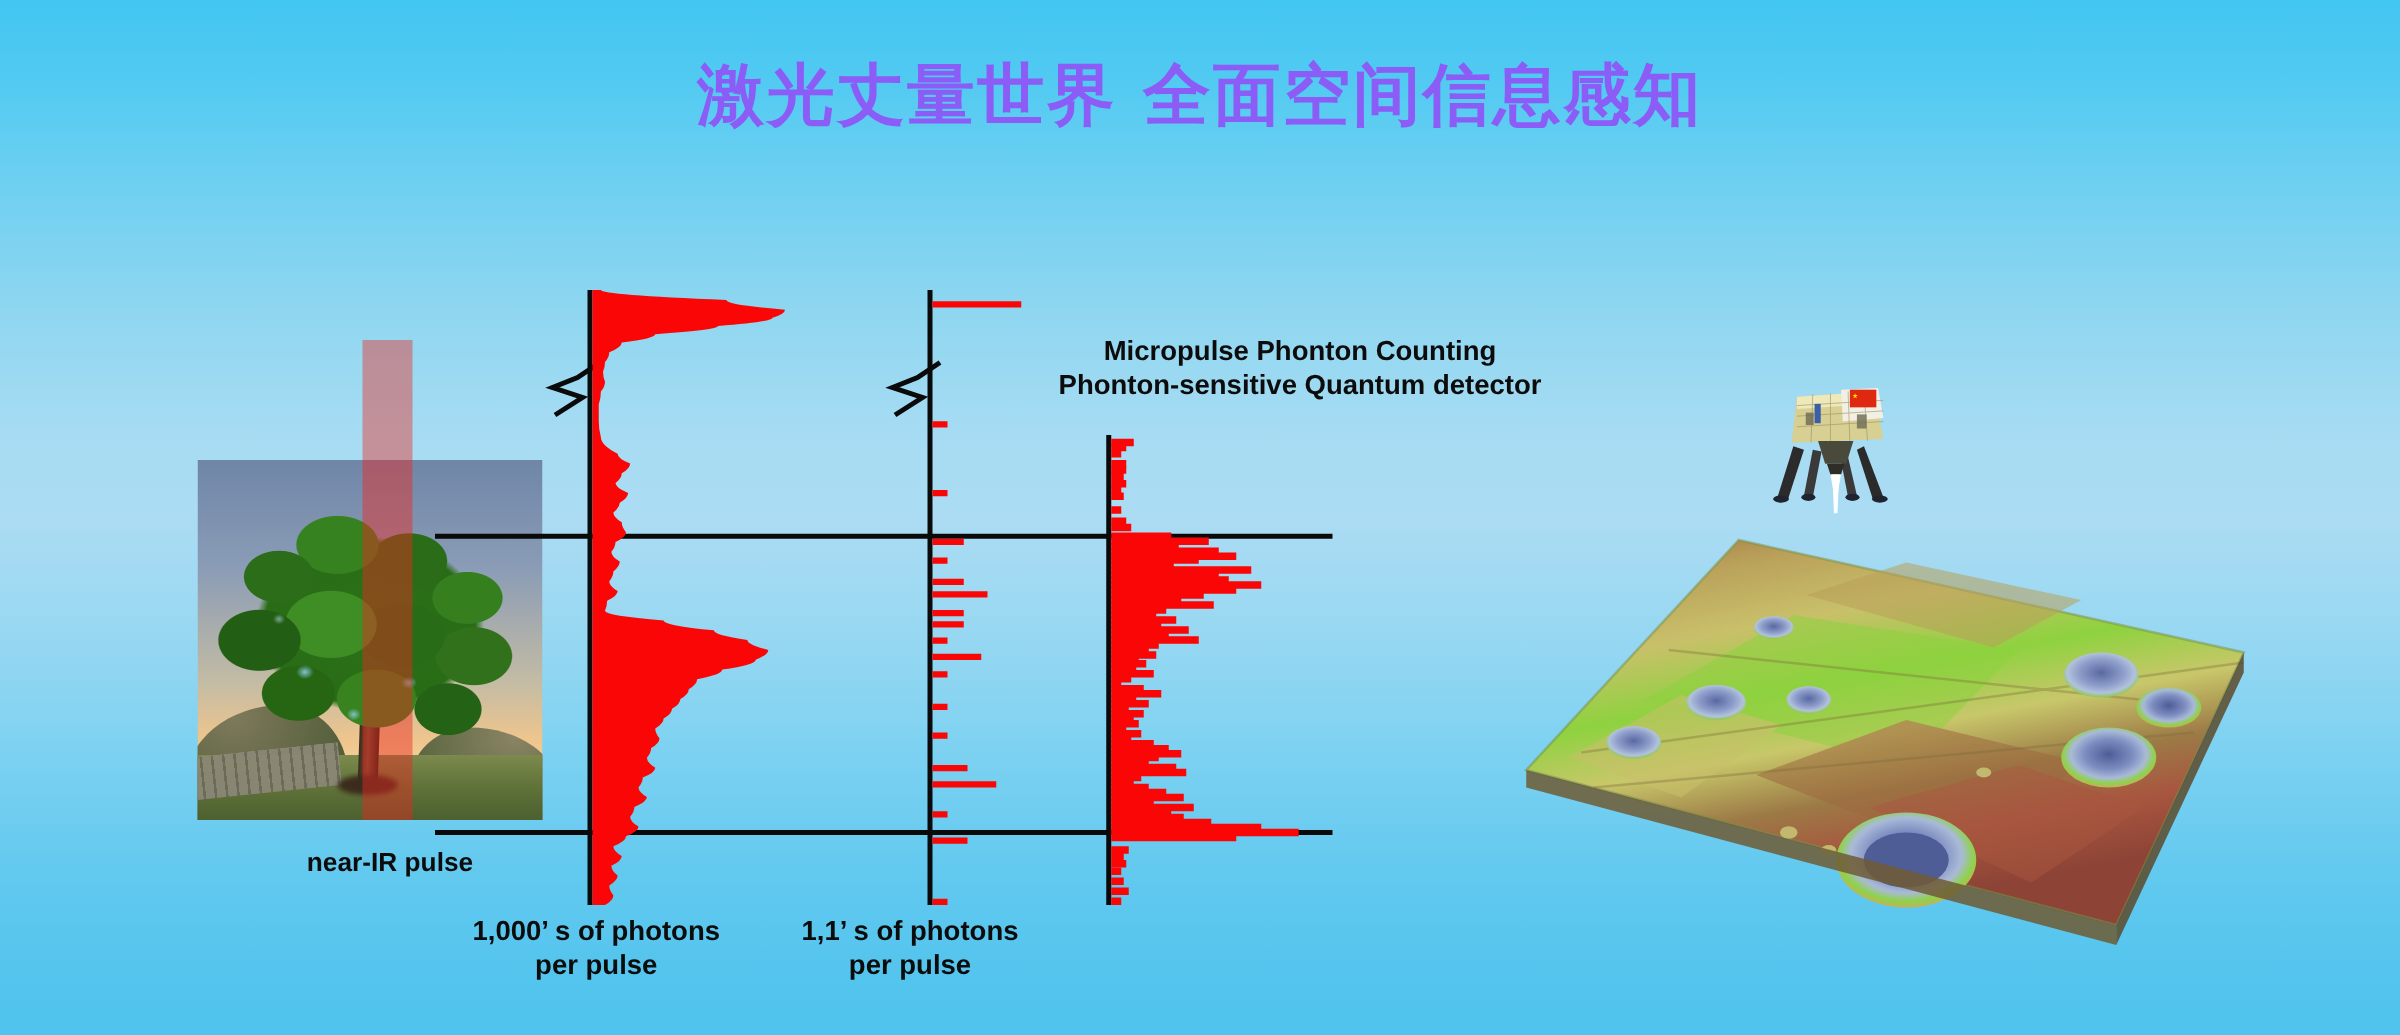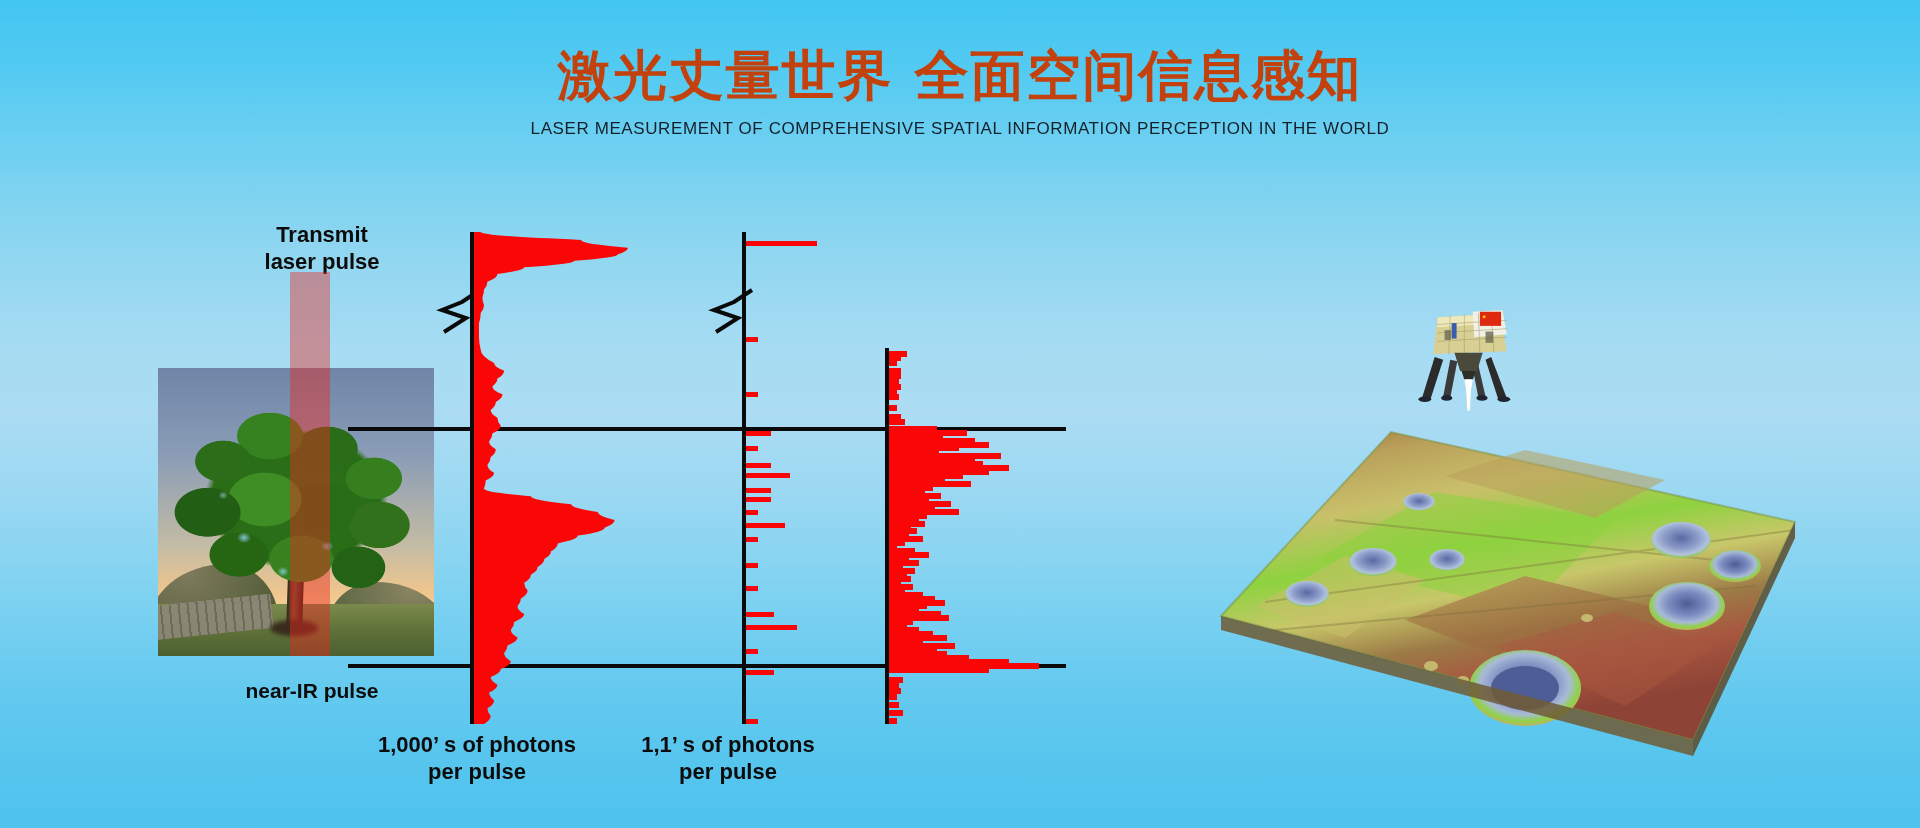--- a/index.html
+++ b/index.html
@@ -10,21 +10,21 @@
       #42c6f2 0%, #52caf2 8%, #6fd0f1 18%, #8fd6f0 30%,
       #a6dcf3 42%, #abdcf3 50%, #9ad8f2 60%, #7ed2f1 72%,
       #63c9ef 84%, #55c5ee 93%, #4fc3ed 100%);
     position:relative;
   }
   #stage{position:absolute;inset:0;}
 
   
   .hdr{position:absolute;left:0;right:0;top:48px;text-align:center;}
   .hdr-title{
-    font-size:54px;font-weight:bold;color:#c2410c;letter-spacing:2px;
+    font-size:54px;font-weight:bold;color:#8b5cf6;letter-spacing:2px;
     line-height:1.05;white-space:nowrap;
     font-family:"DejaVu Sans","Liberation Sans",sans-serif;
   }
   .hdr-sub{
     margin-top:14px;font-size:17px;color:#14202a;letter-spacing:.6px;
     font-family:"Liberation Sans",sans-serif;white-space:nowrap;
   }
 
   
   .lbl{position:absolute;font-weight:bold;color:#0c0c0c;text-align:center;
@@ -94,25 +94,22 @@
   .lander{position:absolute;left:210px;top:-8px;width:130px;height:120px;}
   .dem{position:absolute;left:0;top:80px;width:620px;height:380px;}
 </style>
 </head>
 <body>
 
 <div id="stage">
 
   <div class="hdr">
     <div class="hdr-title">激光丈量世界 全面空间信息感知</div>
-    <div class="hdr-sub">LASER MEASUREMENT OF COMPREHENSIVE SPATIAL INFORMATION PERCEPTION IN THE WORLD</div>
   </div>
 
-  <div class="lbl" style="left:232px;top:222px;width:180px;font-size:22px;">Transmit
-laser pulse</div>
 
   <div class="beamTop"></div>
 
   <div class="photo">
     <div class="sky"></div>
     <div class="hillL"></div>
     <div class="hillR"></div>
     <div class="ground"></div>
     <div class="wallL"></div>
     <div class="trunk"></div>
@@ -249,20 +246,22 @@
       <div class="bar" style="left: 0px; top: 318.6px; width: 100px; height: 6px;"></div>
       <div class="bar" style="left: 0px; top: 329.2px; width: 14px; height: 6px;"></div>
       <div class="bar" style="left: 0px; top: 334.4px; width: 10px; height: 6px;"></div>
       <div class="bar" style="left: 0px; top: 339.7px; width: 12px; height: 6px;"></div>
       <div class="bar" style="left: 0px; top: 346.3px; width: 8px; height: 6px;"></div>
       <div class="bar" style="left: 0px; top: 354.2px; width: 10px; height: 6px;"></div>
       <div class="bar" style="left: 0px; top: 362.1px; width: 14px; height: 6px;"></div>
       <div class="bar" style="left: 0px; top: 370px; width: 8px; height: 6px;"></div>
     </div>
 
+  <div class="lbl" style="left:830px;top:268px;width:420px;font-size:22px;">Micropulse Phonton Counting
+Phonton-sensitive Quantum detector</div>
 
 
   <div class="terrainWrap">
 
     <svg class="dem" width="620" height="380" viewBox="0 0 620 380">
       <defs>
         <linearGradient id="demg" x1="0" y1="0" x2="0.35" y2="1">
           <stop offset="0%" stop-color="#9c6a3c"></stop>
           <stop offset="14%" stop-color="#b9a05a"></stop>
           <stop offset="30%" stop-color="#c9c06a"></stop>

